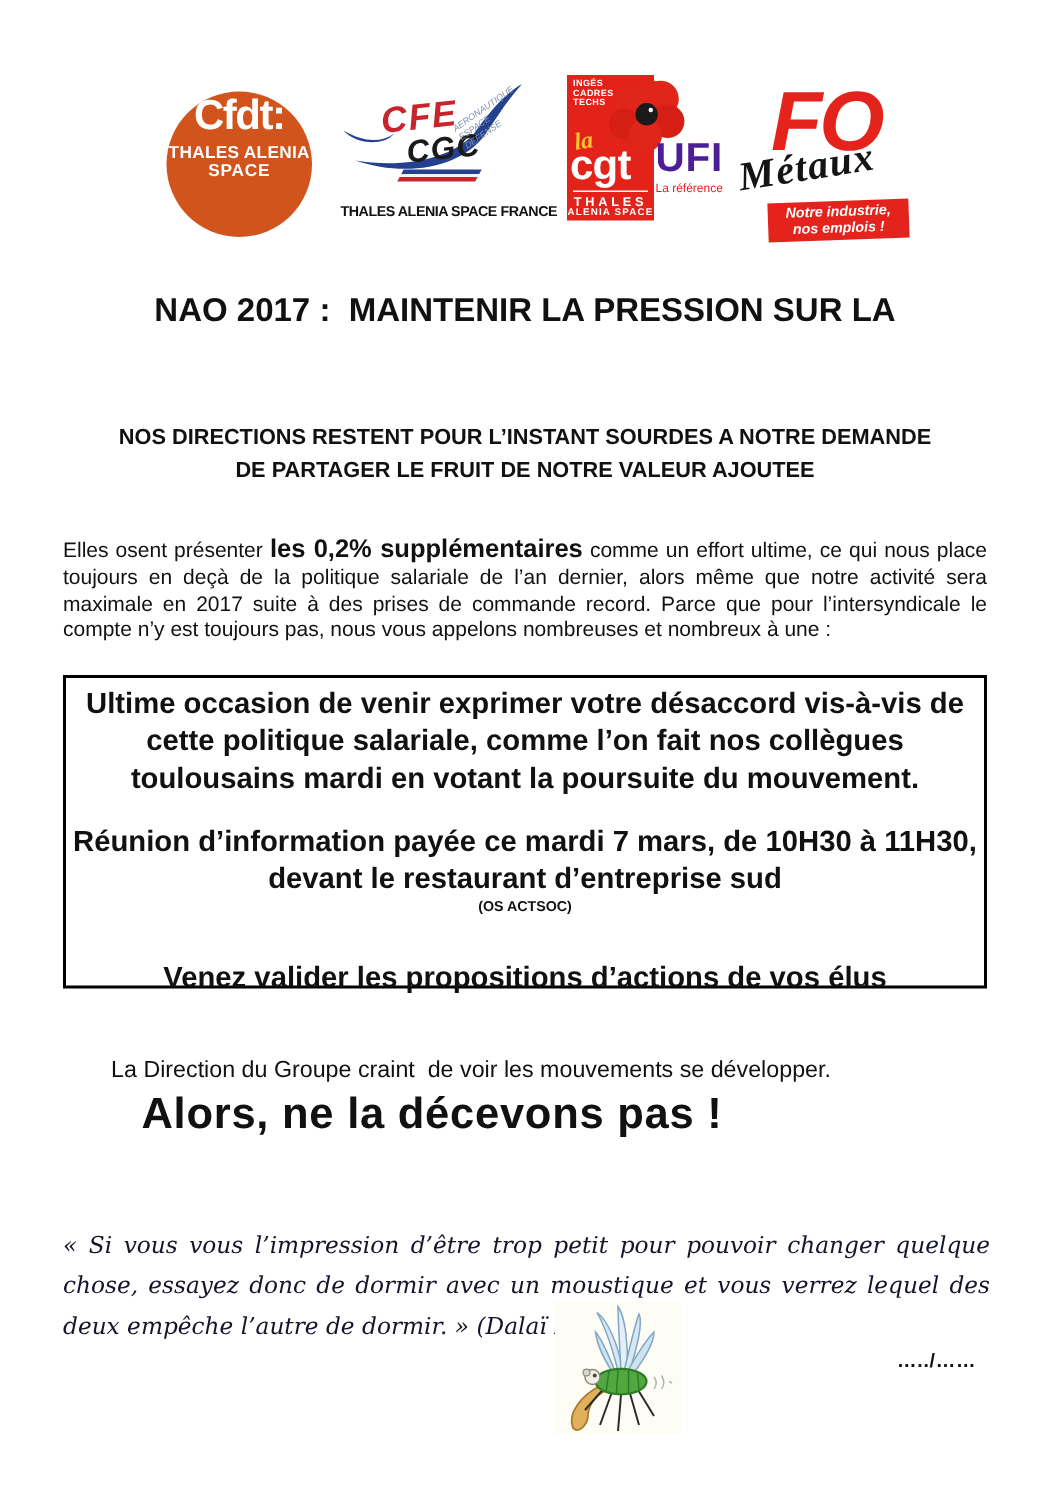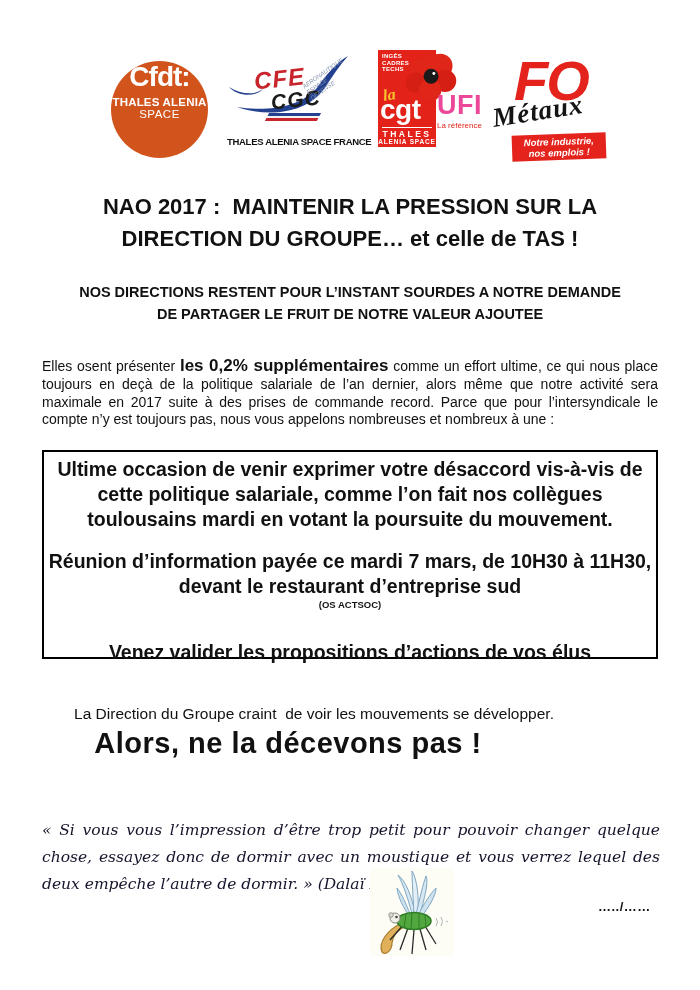--- a/index.html
+++ b/index.html
@@ -7,21 +7,21 @@
   body { position:relative; font-family:"Liberation Sans", sans-serif; color:#111; overflow:hidden; }
   .prewrap { white-space:pre-wrap; }
 
   
   .logo-row { position:absolute; top:0; left:0; width:700px; height:175px; }
 
   .cfdt-logo { position:absolute; left:111px; top:61px; width:97px; height:97px;
     border-radius:50%; background:#d2541d; color:#fff; text-align:center; }
   .cfdt-brand { font-size:28px; font-weight:bold; letter-spacing:-1px; }
   .cfdt-sub1 { font-size:11.5px; font-weight:bold; margin-top:3px; letter-spacing:0.2px; white-space:nowrap; }
-  .cfdt-sub2 { font-size:11.5px; font-weight:normal; letter-spacing:0.5px; }
+  .cfdt-sub2 { font-size:11.5px; font-weight:bold; letter-spacing:0.5px; }
 
   .cfecgc-logo { position:absolute; left:227px; top:55px; width:124px; height:92px; }
   .cfecgc-swoosh { position:absolute; left:0; top:0; }
   .cfecgc-cfe { position:absolute; left:27px; top:10px; font-size:24px; font-weight:bold;
     font-style:italic; color:#c8242c; transform:rotate(-6deg); letter-spacing:1px; }
   .cfecgc-cgc { position:absolute; left:44px; top:33px; font-size:21px; font-weight:bold;
     font-style:italic; color:#1a1a1a; transform:rotate(-6deg); letter-spacing:1px; }
   .cfecgc-diag { position:absolute; right:0px; top:14px; transform:rotate(-35deg);
     font-size:6px; font-style:italic; color:#8090ad; line-height:7px; text-align:left; }
   .tricolor { position:absolute; left:40px; top:58px; width:52px; transform:skewX(-28deg); }
@@ -37,21 +37,21 @@
     font-style:italic; font-weight:bold; font-size:16px; color:#f7c52e; transform:rotate(-8deg); }
   .cgt-name { position:absolute; left:2px; top:44px; font-size:28px; font-weight:bold; letter-spacing:-0.5px; }
   .cgt-rule { position:absolute; left:4px; top:77px; width:50px; border-top:1px solid #fff; }
   .cgt-sub1 { position:absolute; left:0; top:79px; width:58px; text-align:center;
     font-size:8.5px; font-weight:bold; letter-spacing:2.5px; }
   .cgt-sub2 { position:absolute; left:0; top:88px; width:58px; text-align:center;
     font-size:6.5px; font-weight:bold; letter-spacing:0.8px; }
   .poppy { position:absolute; left:26px; top:0px; }
 
   .ufi-logo { position:absolute; left:437px; top:90px; width:60px; }
-  .ufi-name { font-size:27px; font-weight:800; color:#ec4899; letter-spacing:0.5px; }
+  .ufi-name { font-size:27px; font-weight:800; color:#4c1d95; letter-spacing:0.5px; }
   .ufi-tagline { font-size:8px; color:#e4231c; margin-top:0px; }
 
   .fo-logo { position:absolute; left:492px; top:56px; width:126px; height:105px; }
   .fo-name { position:absolute; left:22px; top:0; font-size:56px; font-weight:900;
     font-style:italic; color:#e4231c; line-height:50px; letter-spacing:-2px; }
   .fo-script { position:absolute; left:0px; top:40px; font-family:"Liberation Serif", serif;
     font-style:italic; font-weight:bold; font-size:27px; color:#141414; transform:rotate(-9deg); letter-spacing:1px; }
   .fo-banner { position:absolute; left:20px; top:78px; width:94px; background:#e4231c; color:#fff;
     font-size:9.5px; font-weight:bold; font-style:italic; text-align:center; line-height:11px;
     padding:2px 2px; transform:rotate(-2deg); }
@@ -149,21 +149,20 @@
     <div class="fo-script">Métaux</div>
     <div class="fo-banner">
       <div>Notre industrie,</div>
       <div>nos emplois !</div>
     </div>
   </div>
 </div>
 
 <div class="title">
   <div class="prewrap">NAO 2017 :  MAINTENIR LA PRESSION SUR LA</div>
-  <div class="prewrap">DIRECTION DU GROUPE… et celle de TAS !</div>
 </div>
 
 <div class="subtitle">
   <div>NOS DIRECTIONS RESTENT POUR L’INSTANT SOURDES A NOTRE DEMANDE</div>
   <div>DE PARTAGER LE FRUIT DE NOTRE VALEUR AJOUTEE</div>
 </div>
 
 <div class="intro"><span>Elles osent présenter </span><b>les 0,2% supplémentaires</b><span> comme un effort ultime, ce qui nous place toujours en deçà de la politique salariale de l’an dernier, alors même que notre activité sera maximale en 2017 suite à des prises de commande record. Parce que pour l’intersyndicale le compte n’y est toujours pas, nous vous appelons nombreuses et nombreux à une :</span></div>
 
 <div class="callout-box">

